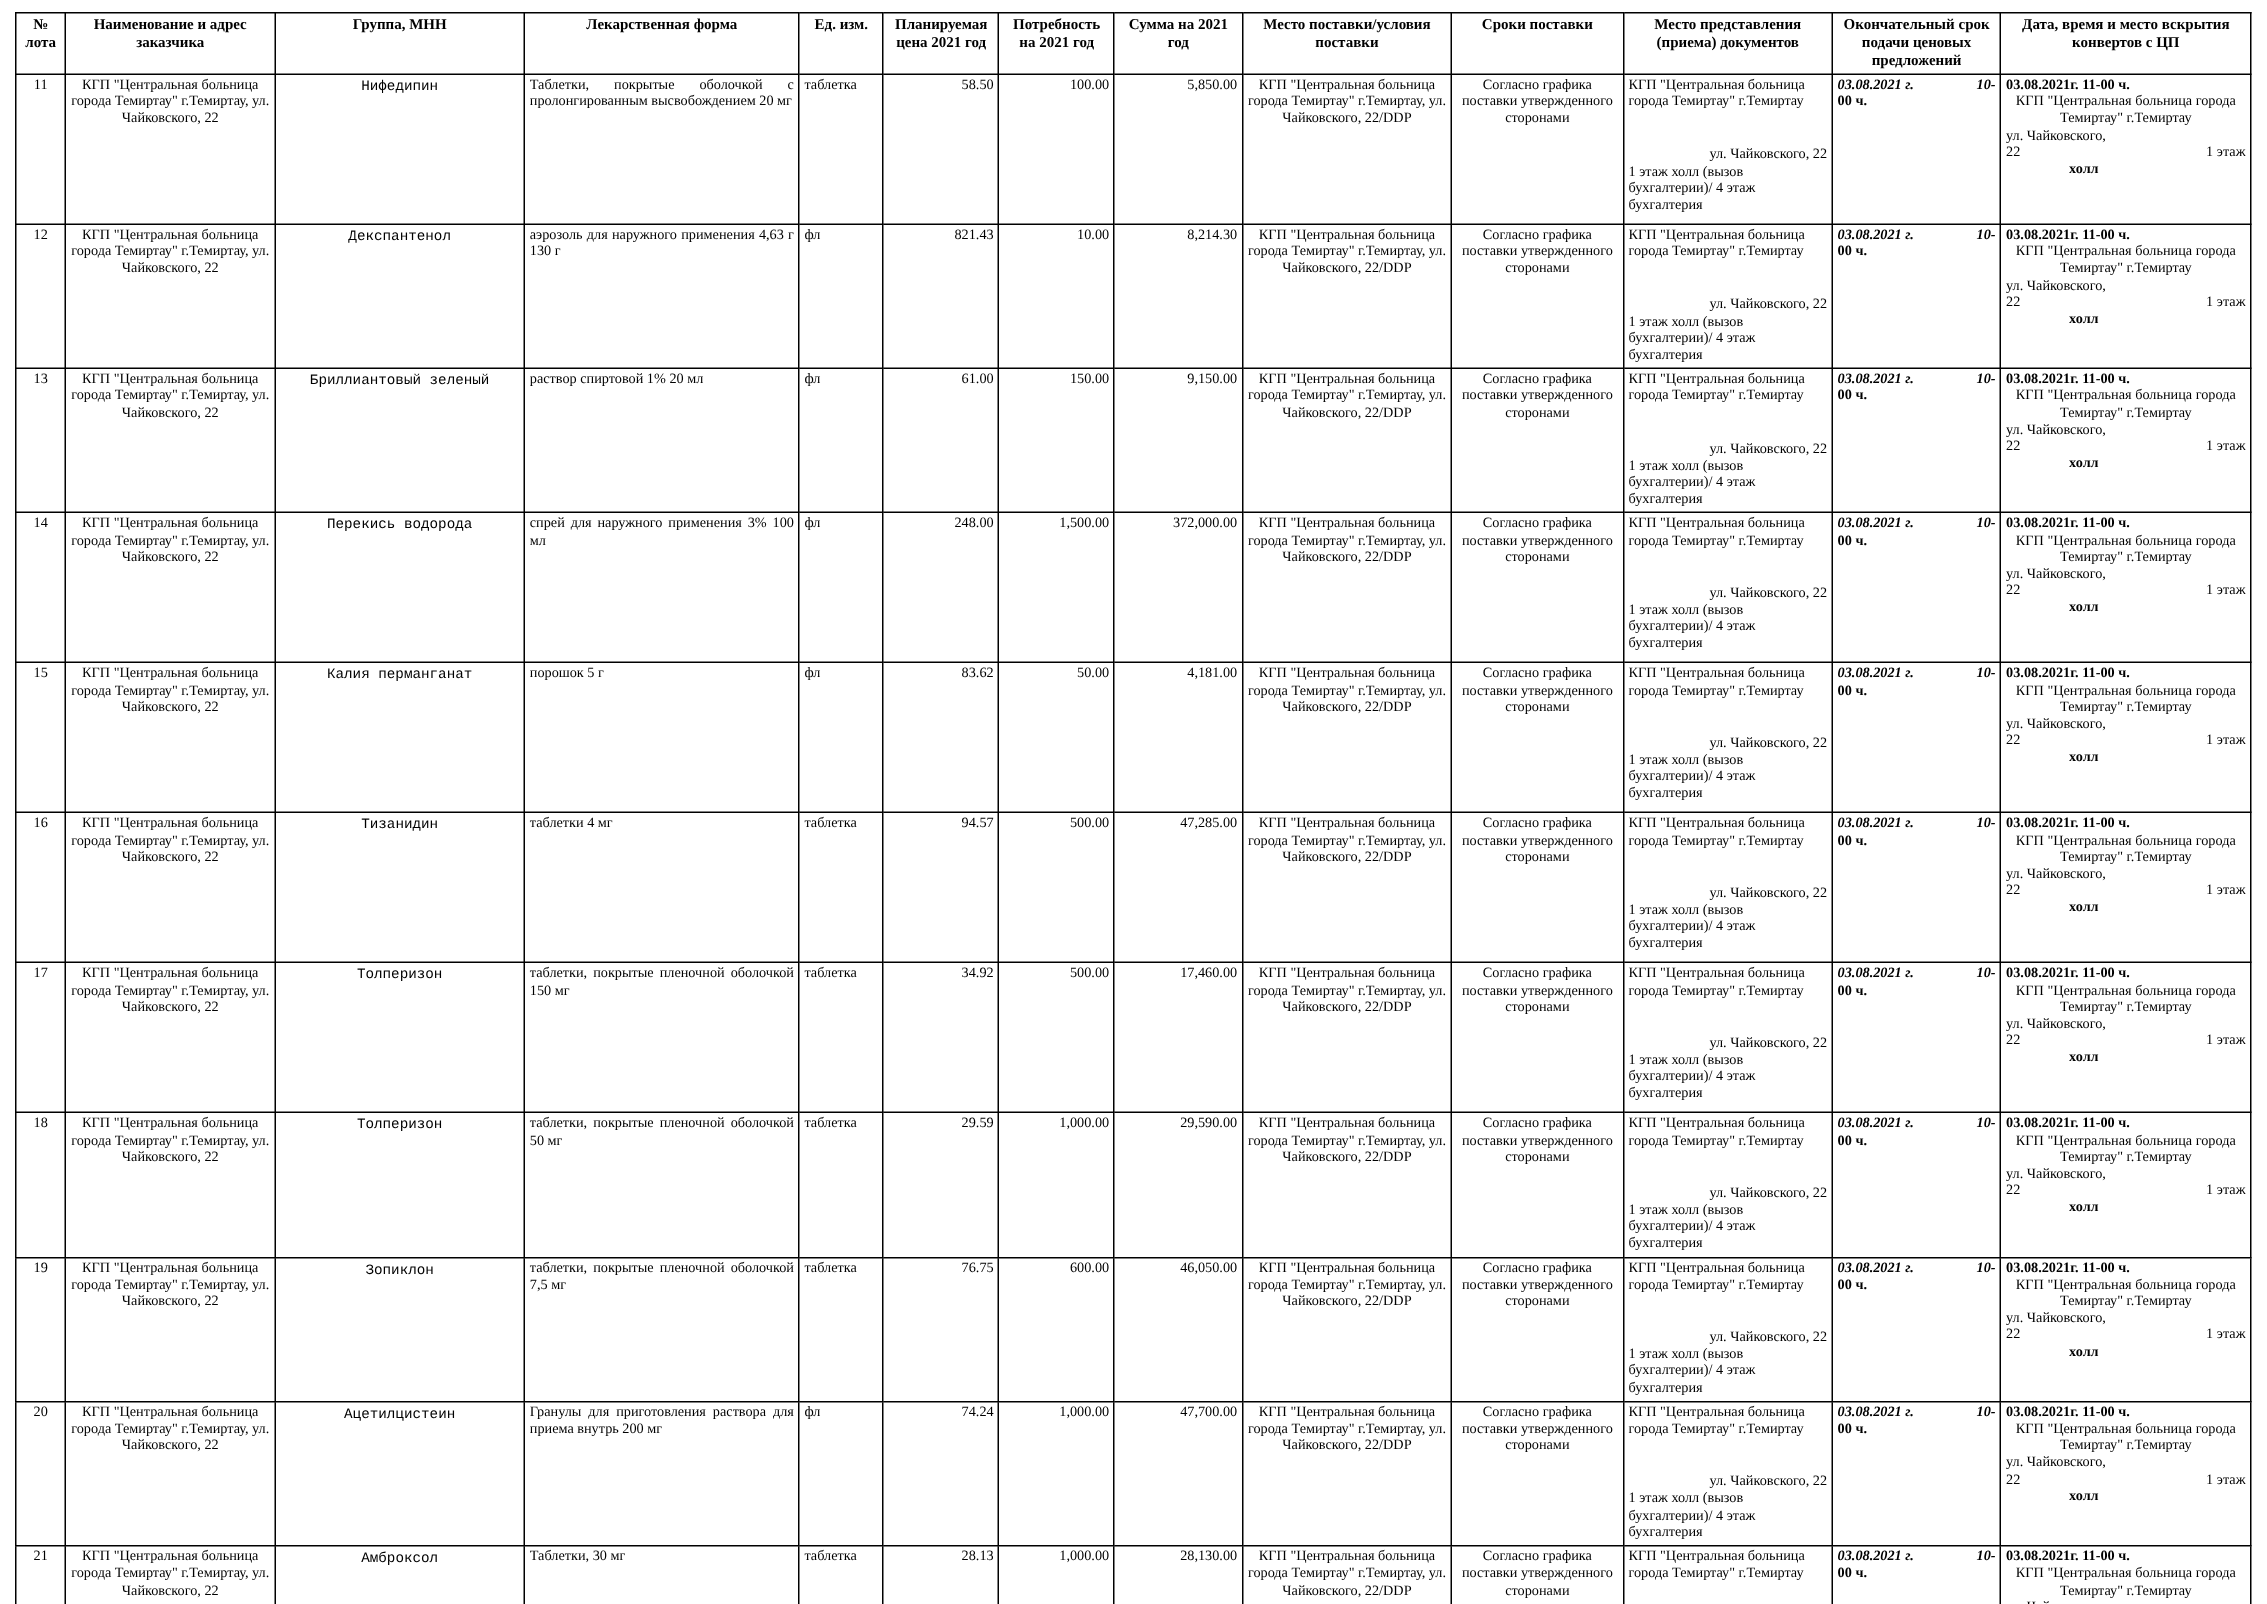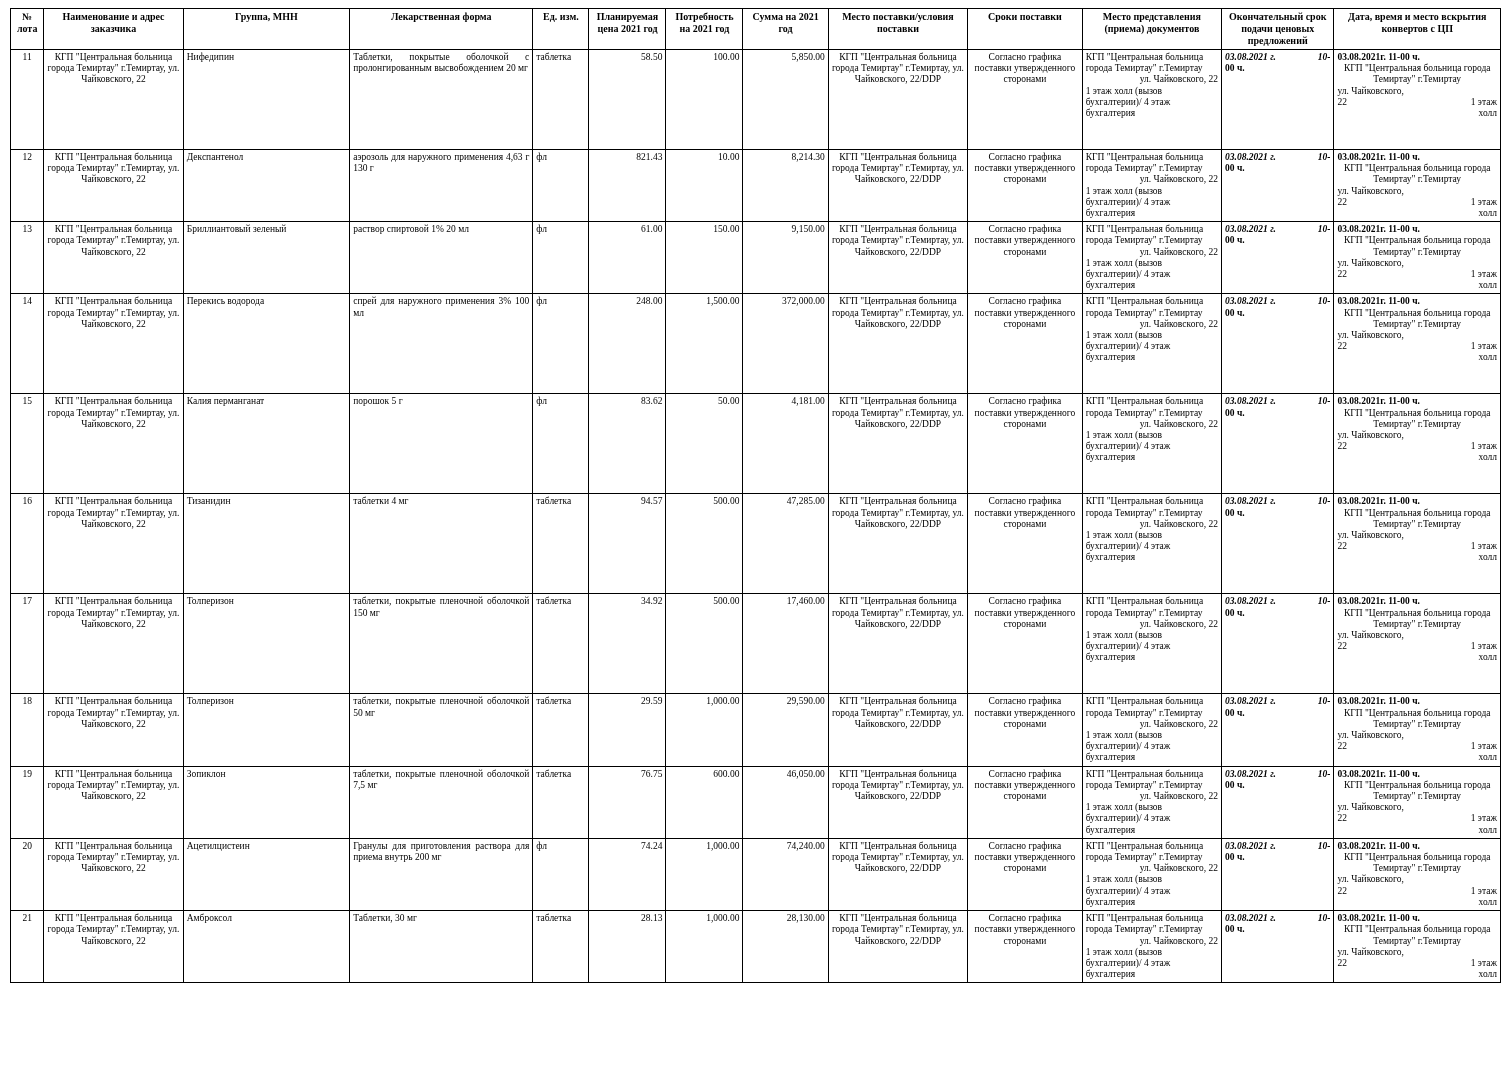--- a/index.html
+++ b/index.html
@@ -47,44 +47,44 @@
   col.c6  { width: 74px; }
   col.c7  { width: 82px; }
   col.c8  { width: 134px; }
   col.c9  { width: 110px; }
   col.c10 { width: 134px; }
   col.c11 { width: 108px; }
   col.c12 { width: 160px; }
 
   td.lot { text-align: center; }
   td.customer { text-align: center; }
-  td.group { text-align: left; }
+  td.group { text-align: center; font-family: Liberation Mono, monospace; }
   td.form { text-align: justify; text-align-last: left; }
   td.unit { text-align: left; }
   td.num { text-align: right; padding-right: 5px; }
   td.place { text-align: center; }
   td.terms { text-align: center; }
   td.docs { text-align: left; }
   td.deadline { text-align: left; font-weight: bold; position: relative; }
   td.opening { text-align: left; margin-left: 44px; }
 
   .deadline-row { display: flex; justify-content: space-between; font-style: italic; }
   .deadline-row .left { }
   .deadline-row .right { }
   .deadline-time { font-weight: bold; font-family: Liberation Serif, serif; }
 
   .docs-l1 { }
-  .docs-l2 { text-align: right; }
+  .docs-l2 { text-align: right; margin-top: 24px; }
   .docs-l3 { }
 
   .op-l1 { font-weight: bold; }
   .op-l2 { text-align: center; }
   .op-l4 { text-align: left; }
   .op-l5 { display: flex; justify-content: space-between; }
-  .op-l6 { text-align: right; padding-left: 42px; }
+  .op-l6 { text-align: left; padding-left: 42px; font-weight: bold; }
 
   .rowtall td { height: 100px; }
 </style>
 </head>
 <body>
 
 <div class="page">
   <table class="doc">
     <colgroup>
       <col class="c0">
@@ -426,21 +426,21 @@
           </td>
         </tr>
         <tr>
           <td class="lot">20</td>
           <td class="customer">КГП "Центральная больница города Темиртау" г.Темиртау, ул. Чайковского, 22</td>
           <td class="group">Ацетилцистеин</td>
           <td class="form">Гранулы для приготовления раствора для приема внутрь 200 мг</td>
           <td class="unit">фл</td>
           <td class="num">74.24</td>
           <td class="num">1,000.00</td>
-          <td class="num">74,240.00</td>
+          <td class="num">47,700.00</td>
           <td class="place">КГП "Центральная больница города Темиртау"  г.Темиртау, ул. Чайковского, 22/DDP</td>
           <td class="terms">Согласно графика поставки утвержденного сторонами</td>
           <td class="docs">
             <div class="docs-l1">КГП "Центральная больница города Темиртау"  г.Темиртау</div>
             <div class="docs-l2">ул. Чайковского, 22</div>
             <div class="docs-l3">1 этаж холл (вызов бухгалтерии)/ 4 этаж бухгалтерия</div>
           </td>
           <td class="deadline">
             <div class="deadline-row">
               <span class="left">03.08.2021 г.</span>

